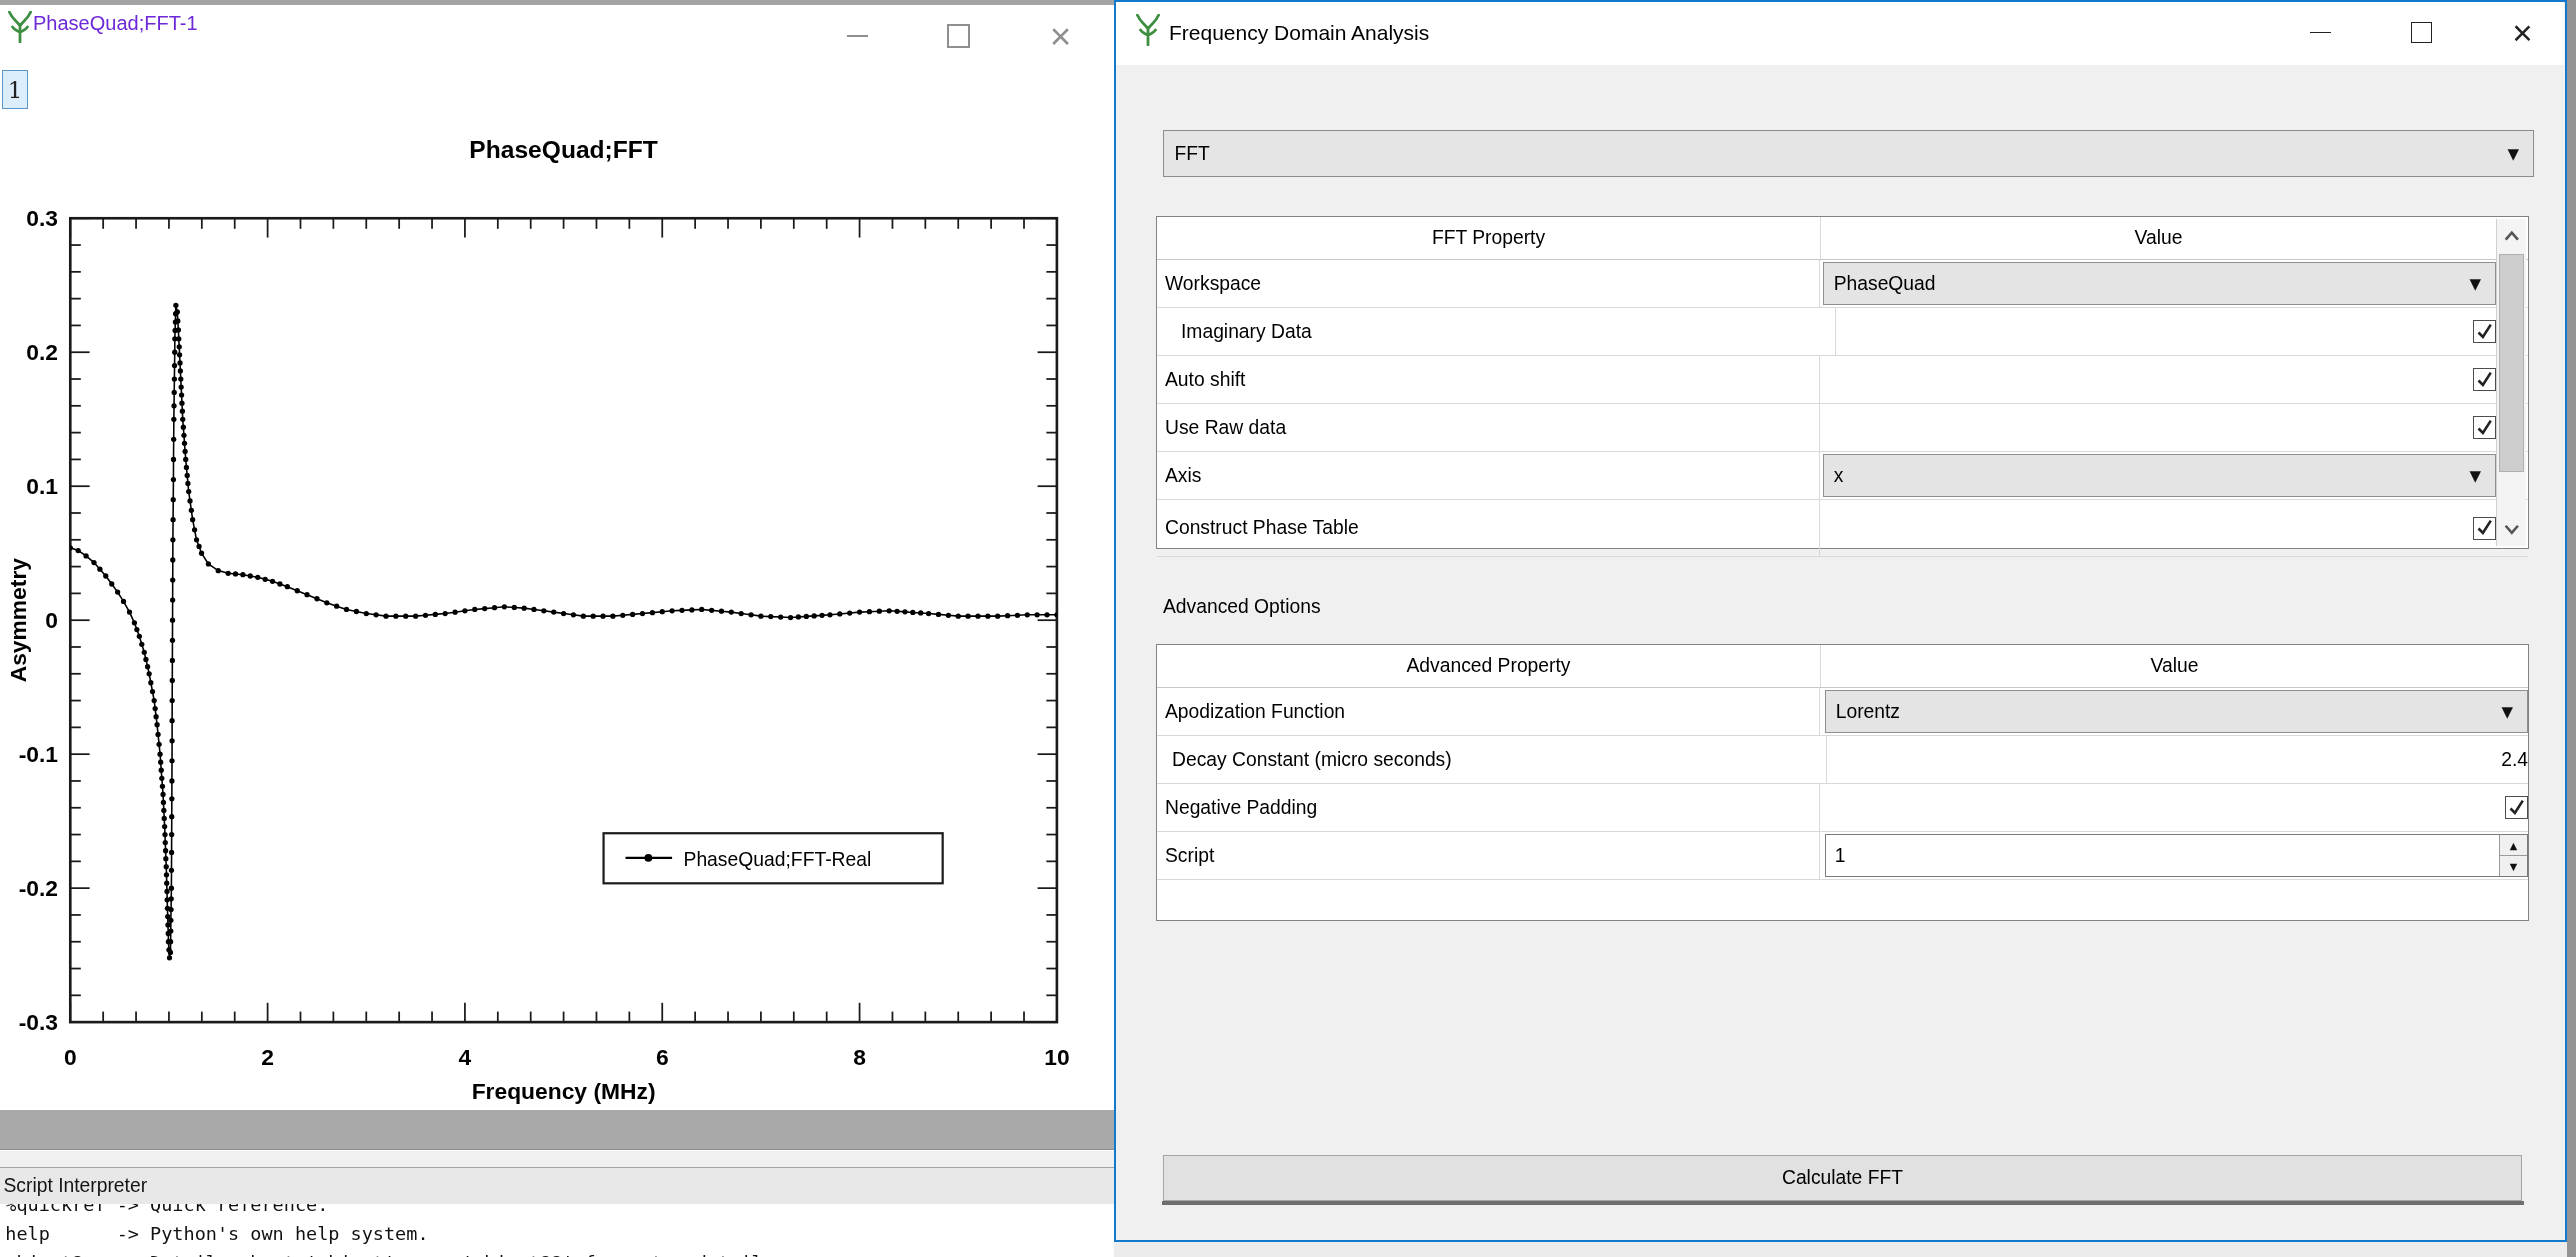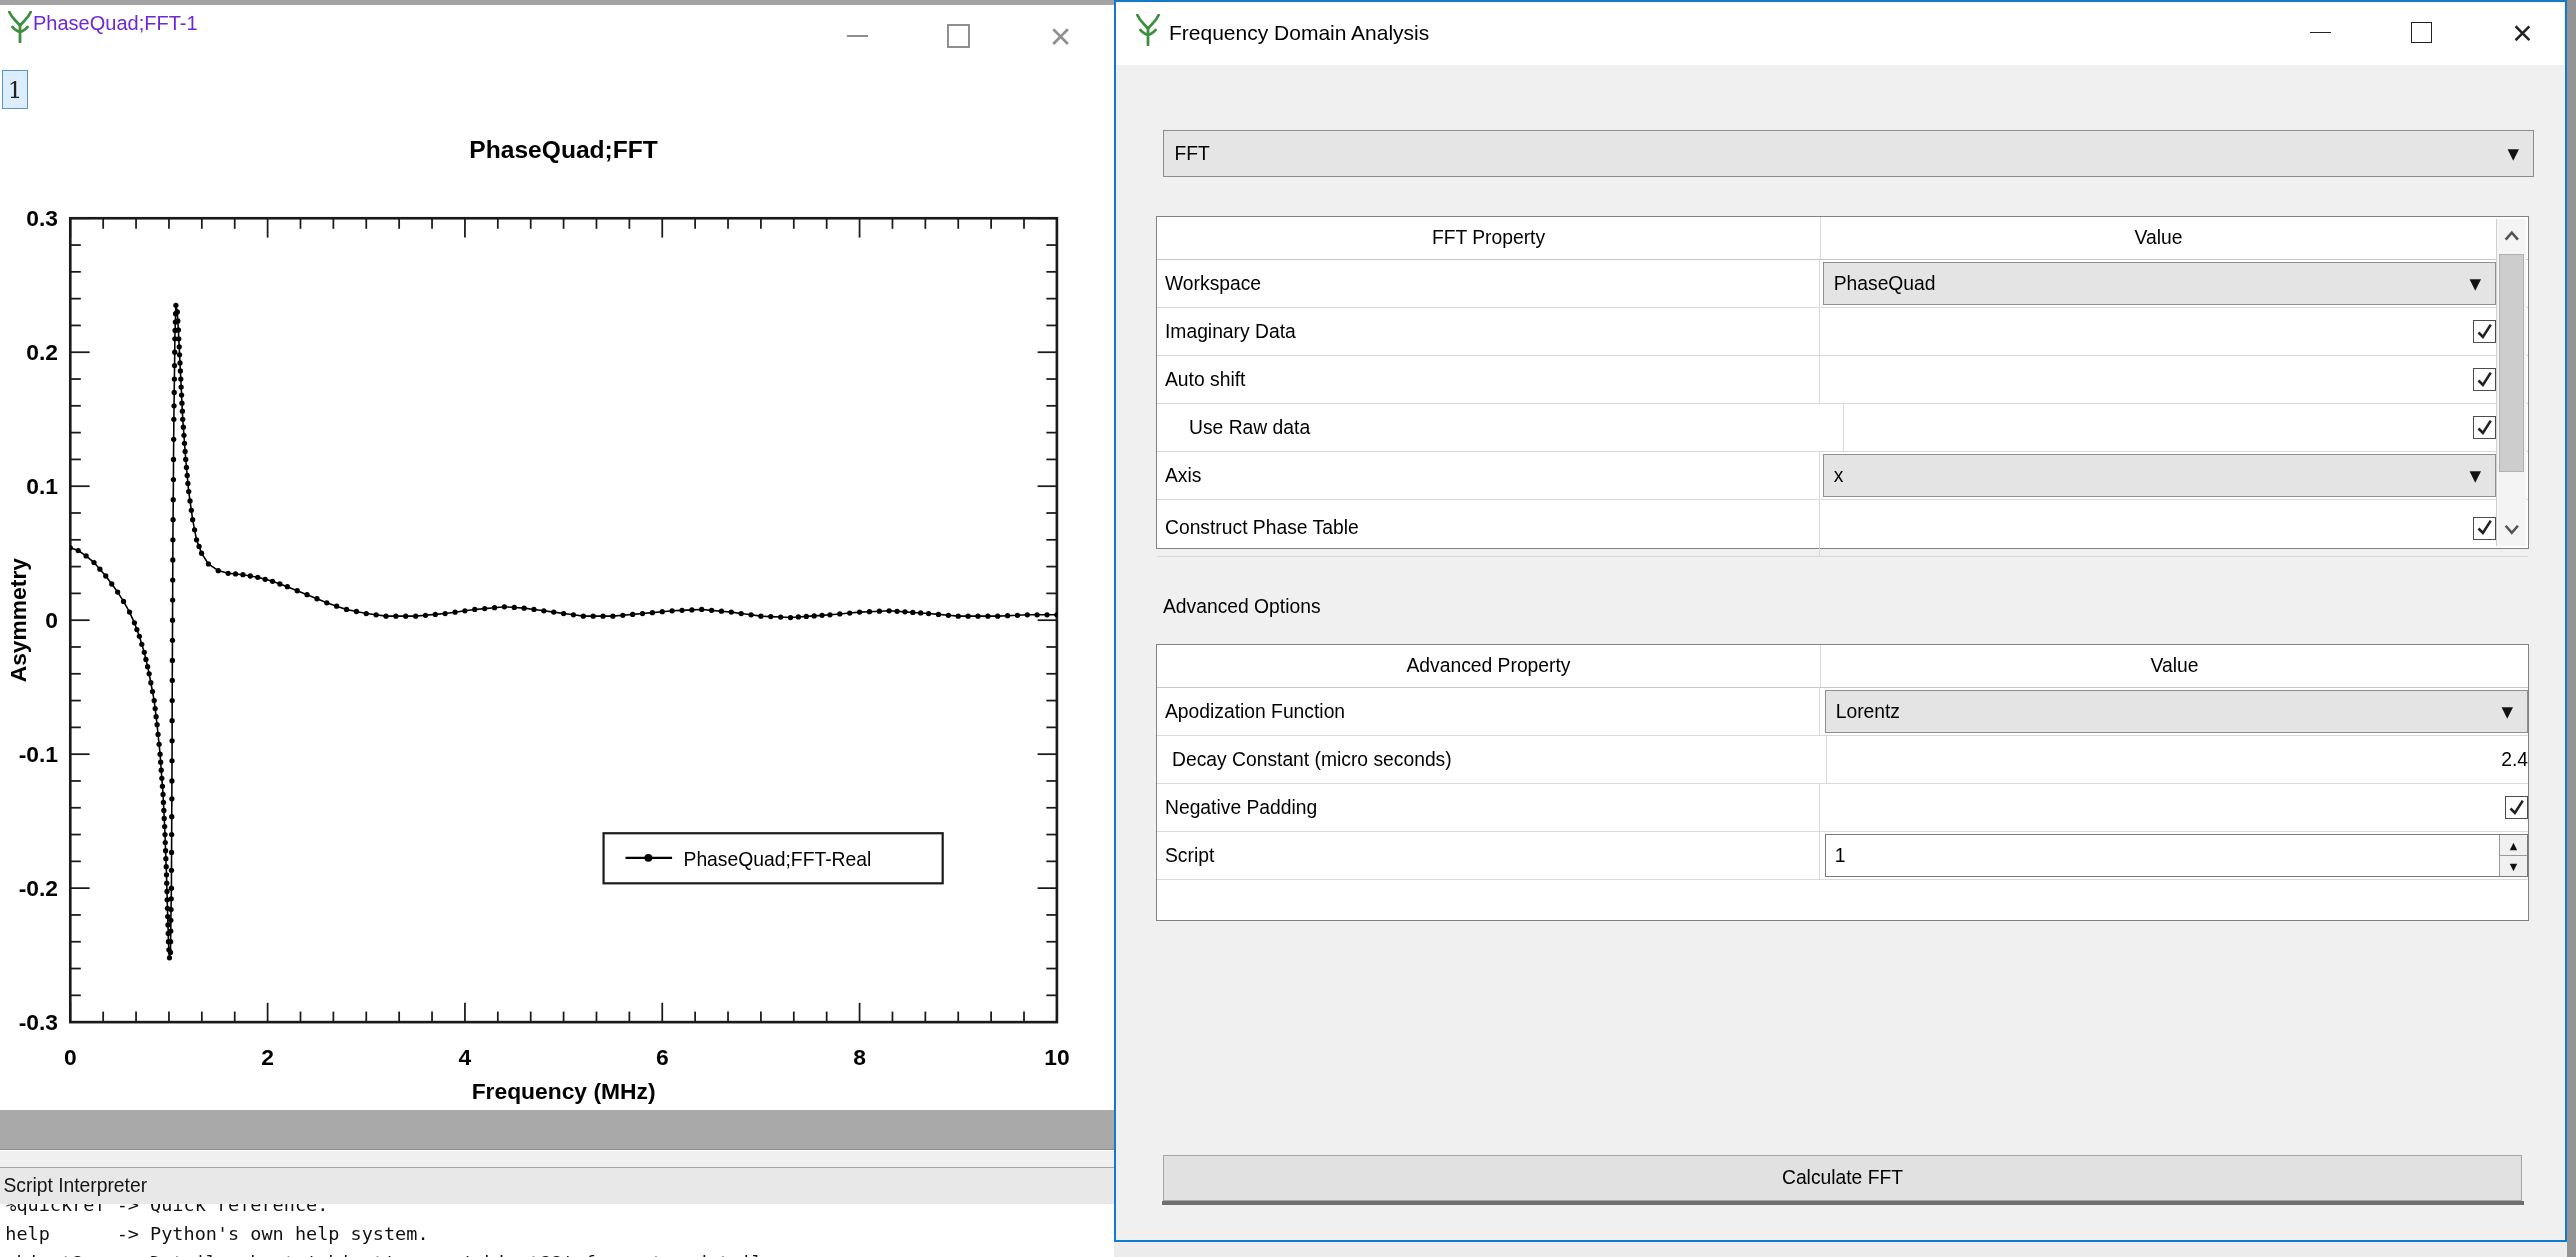--- a/index.html
+++ b/index.html
@@ -519,40 +519,40 @@
       <div class="pt-row" style="height: 47px;">
         <div class="pt-label" style="width: 663px;">Workspace</div>
         <div class="pt-value" style="margin-right: 32px;">
           <div class="dd" style="width: 673px;">
             <span class="dd-text">PhaseQuad</span>
             <span class="dd-arrow">▼</span>
           </div>
         </div>
       </div>
       <div class="pt-row" style="height: 47px;">
-        <div class="pt-label" style="width: 663px;">Imaginary Data</div>
+        <div class="pt-label" style="width: 663px; margin-left: 16px;">Imaginary Data</div>
         <div class="pt-value" style="margin-right: 32px;">
           <div class="checkbox">
             <svg width="19.3" height="19.3" viewBox="0 0 22 22">
               <polyline points="4,12 9,17 18,3" fill="none" stroke="#222" stroke-width="3"></polyline>
             </svg>
           </div>
         </div>
       </div>
       <div class="pt-row" style="height: 47px;">
         <div class="pt-label" style="width: 663px;">Auto shift</div>
         <div class="pt-value" style="margin-right: 32px;">
           <div class="checkbox">
             <svg width="19.3" height="19.3" viewBox="0 0 22 22">
               <polyline points="4,12 9,17 18,3" fill="none" stroke="#222" stroke-width="3"></polyline>
             </svg>
           </div>
         </div>
       </div>
-      <div class="pt-row" style="height: 47px; padding-left: 24px;">
+      <div class="pt-row" style="height: 47px;">
         <div class="pt-label" style="width: 663px;">Use Raw data</div>
         <div class="pt-value" style="margin-right: 32px;">
           <div class="checkbox">
             <svg width="19.3" height="19.3" viewBox="0 0 22 22">
               <polyline points="4,12 9,17 18,3" fill="none" stroke="#222" stroke-width="3"></polyline>
             </svg>
           </div>
         </div>
       </div>
       <div class="pt-row" style="height: 47px;">

